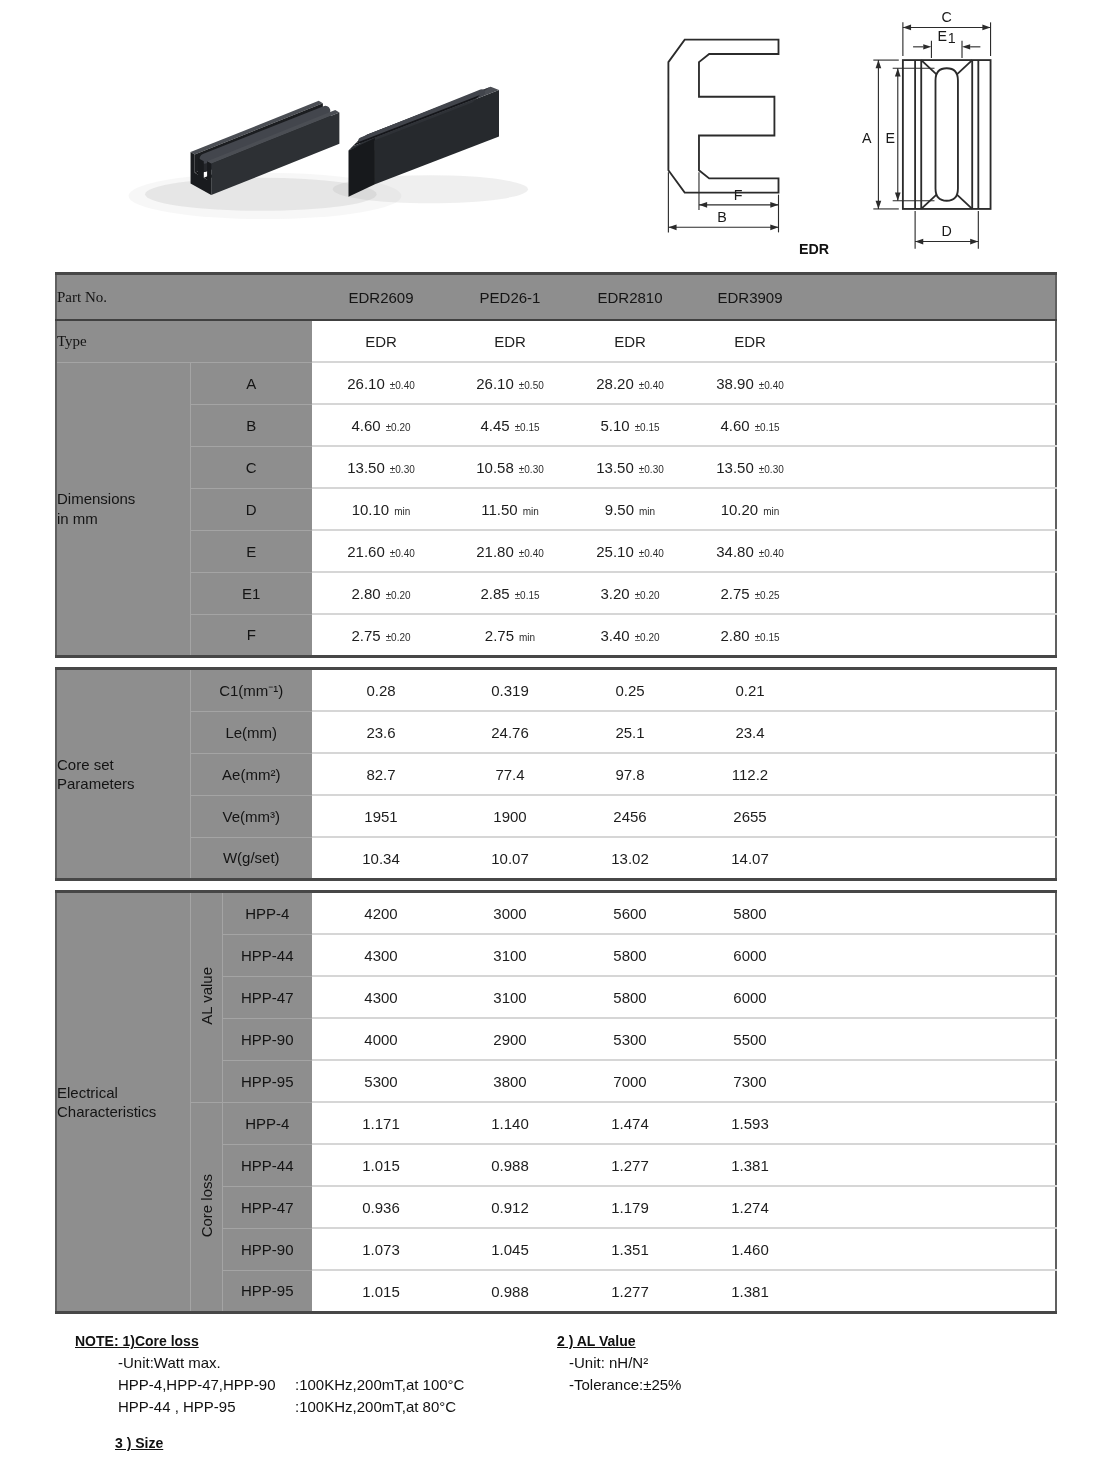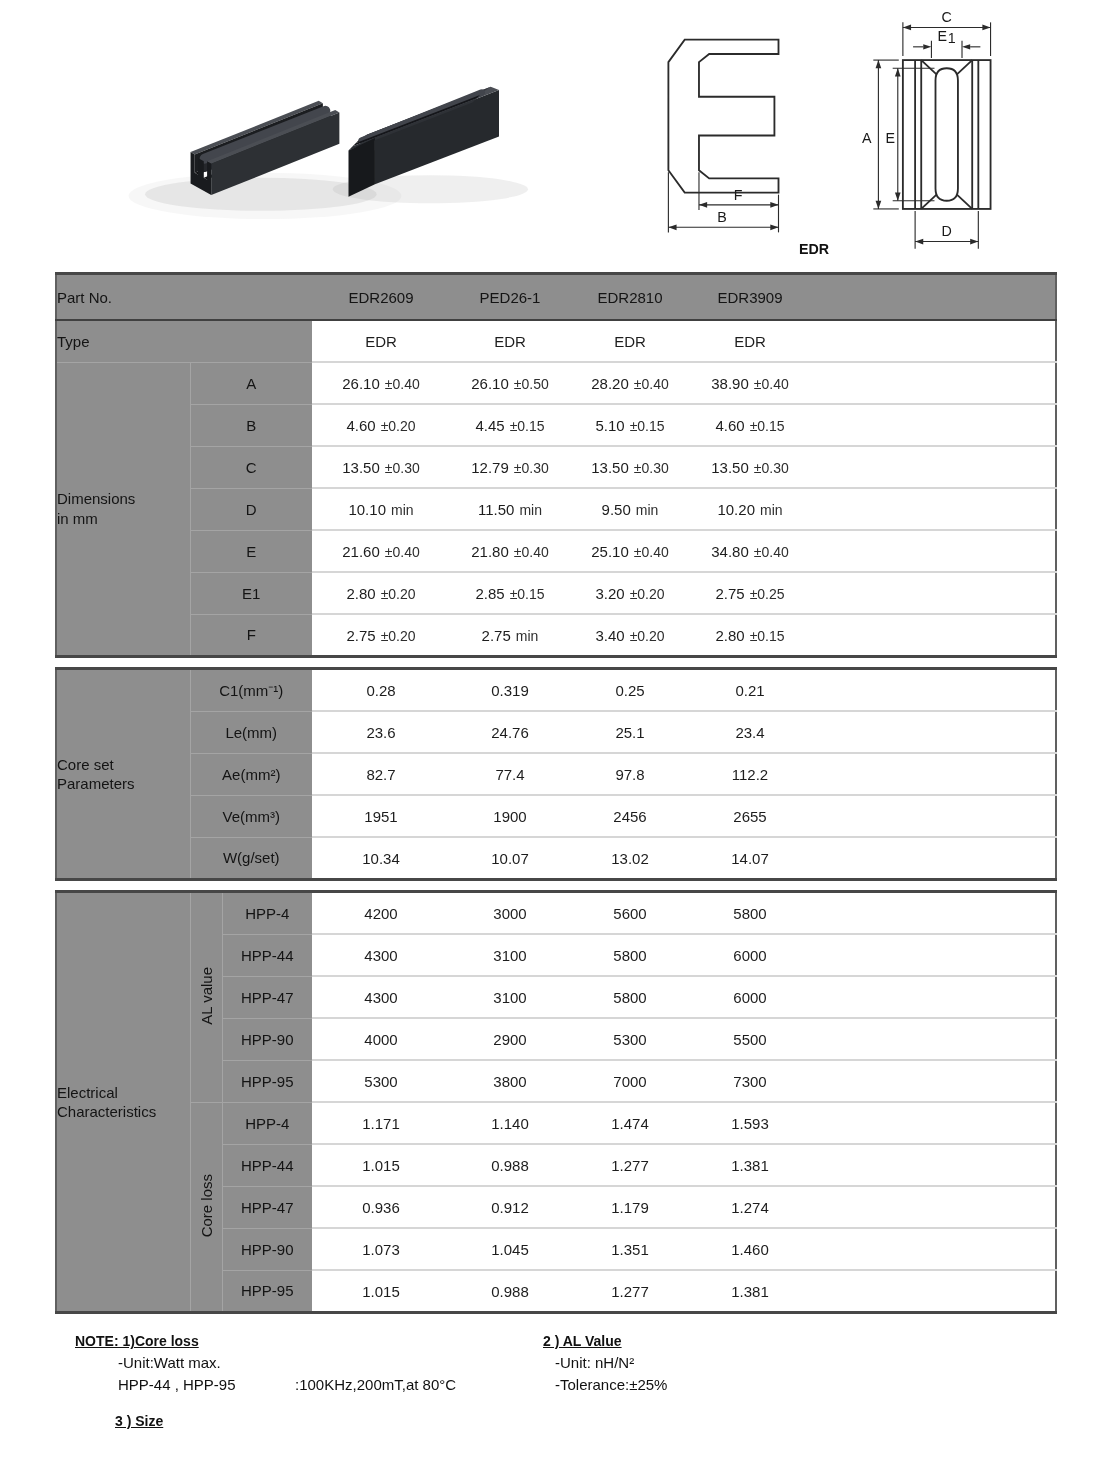--- a/index.html
+++ b/index.html
@@ -20,35 +20,35 @@
   .tables{position:relative;margin-left:55px;width:1000px;}
   table.sheet{
     border-collapse:collapse;width:1000px;table-layout:fixed;
     margin-bottom:9px;
     border:2px solid #606060;border-top:3px solid #474747;border-bottom:3px solid #474747;
   }
   table.sheet td{height:40px;padding:0;font-size:15px;vertical-align:middle;}
   td.g{background:#8e8e8e;color:#141414;border-bottom:1px solid #a4a4a4;}
   td.w{background:#ffffff;color:#1d1d1d;border-bottom:2px solid #d6d6d6;text-align:center;}
   tr.part-row td{border-bottom:2px solid #404040;height:44px;}
-  td.rowlab{padding-left:14px;font-size:16px;}
+  td.rowlab{padding-left:14px;font-size:16px;font-family:Liberation Serif, serif;}
   td.head{text-align:center;font-size:15.5px;}
   td.group{text-align:left;line-height:1.3;border-right:1px solid #a4a4a4;}
   td.sub{text-align:center;}
   td.rotc{border-left:1px solid #a4a4a4;border-right:1px solid #a4a4a4;text-align:center;}
   .rot{writing-mode:vertical-rl;transform:rotate(180deg);display:inline-block;font-size:15px;color:#141414;}
-  .tol{font-size:14px;margin-left:5px;color:#2e2e2e;}
+  .tol{font-size:10px;margin-left:5px;color:#2e2e2e;}
   
   .notes{position:relative;margin:16px 0 0 75px;font-size:15px;color:#111;width:980px;}
   .note-title{font-weight:bold;font-size:14px;line-height:22px;text-decoration:underline;}
   .note-line{line-height:22px;}
   .indent{padding-left:43px;}
   .cl{display:inline-block;min-width:177px;}
   .note3{margin-top:14px;padding-left:40px;}
-  .note-right{position:absolute;left:468px;top:0;}
+  .note-right{position:absolute;left:482px;top:0;}
   .note-right .note-line{padding-left:12px;}
 </style>
 </head>
 <body>
 
 <div class="top-area">
 
   <svg id="photo-svg" viewBox="0 0 520 260">
     <ellipse cx="185" cy="220" rx="165" ry="28" fill="#bbbbbb" opacity="0.12"></ellipse>
     <ellipse cx="180" cy="218" rx="140" ry="20" fill="#9a9a9a" opacity="0.18"></ellipse>
@@ -190,21 +190,21 @@
           <td class="g sub">B</td>
           <td class="w"><span class="num">4.60</span><span class="tol">±0.20</span></td>
           <td class="w"><span class="num">4.45</span><span class="tol">±0.15</span></td>
           <td class="w"><span class="num">5.10</span><span class="tol">±0.15</span></td>
           <td class="w"><span class="num">4.60</span><span class="tol">±0.15</span></td>
           <td class="w"></td>
         </tr>
         <tr>
           <td class="g sub">C</td>
           <td class="w"><span class="num">13.50</span><span class="tol">±0.30</span></td>
-          <td class="w"><span class="num">12.79</span><span class="tol">±0.30</span></td>
+          <td class="w"><span class="num">10.58</span><span class="tol">±0.30</span></td>
           <td class="w"><span class="num">13.50</span><span class="tol">±0.30</span></td>
           <td class="w"><span class="num">13.50</span><span class="tol">±0.30</span></td>
           <td class="w"></td>
         </tr>
         <tr>
           <td class="g sub">D</td>
           <td class="w"><span class="num">10.10</span><span class="tol">min</span></td>
           <td class="w"><span class="num">11.50</span><span class="tol">min</span></td>
           <td class="w"><span class="num">9.50</span><span class="tol">min</span></td>
           <td class="w"><span class="num">10.20</span><span class="tol">min</span></td>
@@ -388,20 +388,23 @@
           <td class="w"></td>
         </tr>
       </tbody>
   </table>
 </div>
 
 <div class="notes">
   <div class="note-left">
     <div class="note-title">NOTE: 1)Core loss</div>
     <div class="note-line indent">-Unit:Watt max.</div>
+    <div class="note-line indent">
+      <span class="cl">HPP-4,HPP-47,HPP-90</span><span>:100KHz,200mT,at 100°C</span>
+    </div>
     <div class="note-line indent">
       <span class="cl">HPP-44 , HPP-95</span><span>:100KHz,200mT,at 80°C</span>
     </div>
     <div class="note3">
       <div class="note-title">3 ) Size</div>
 
     </div>
   </div>
   <div class="note-right">
     <div class="note-title">2 )  AL Value</div>

